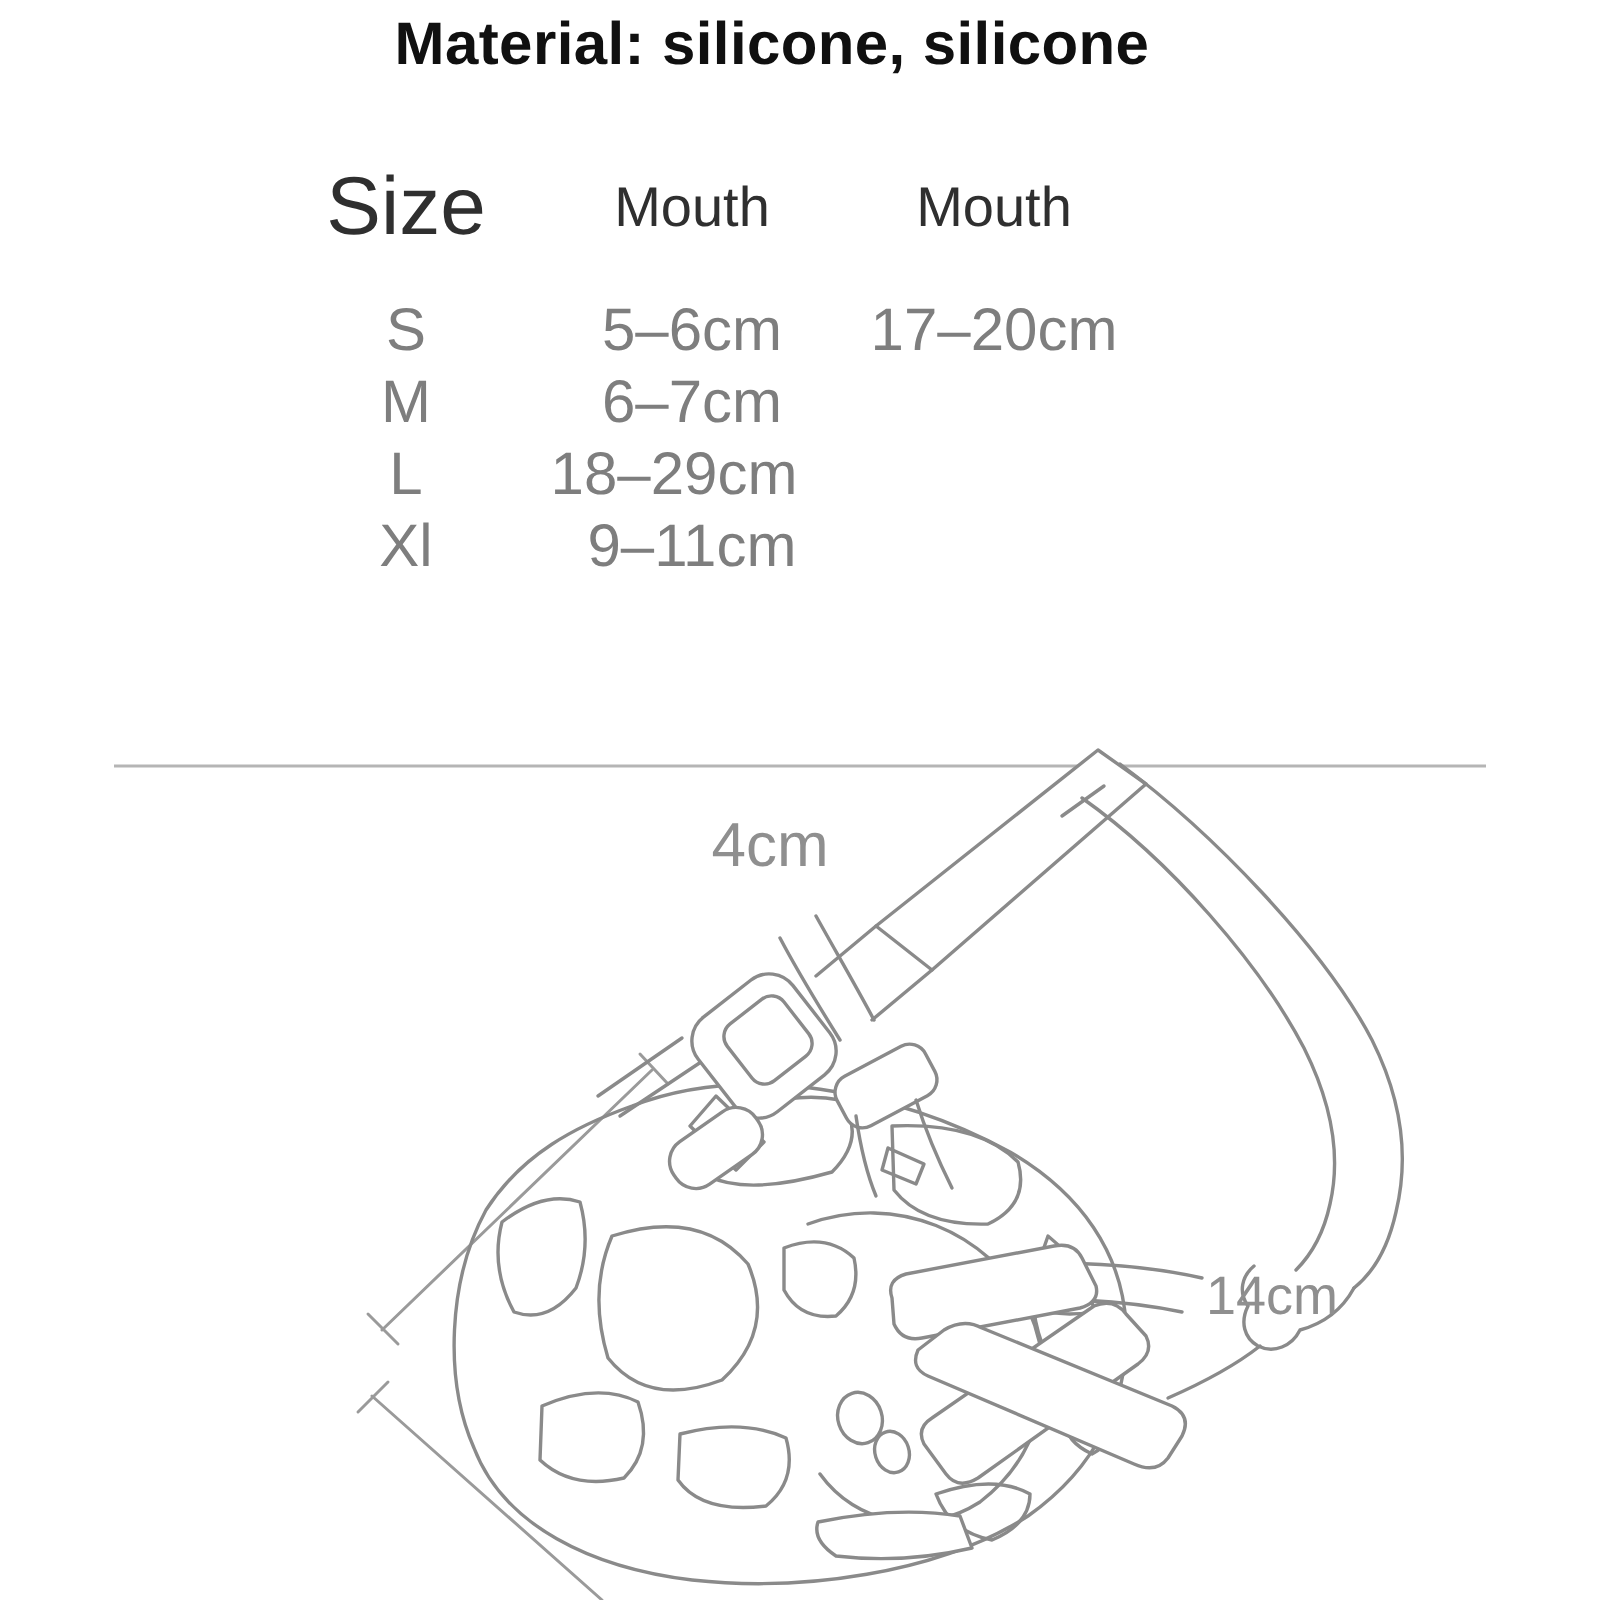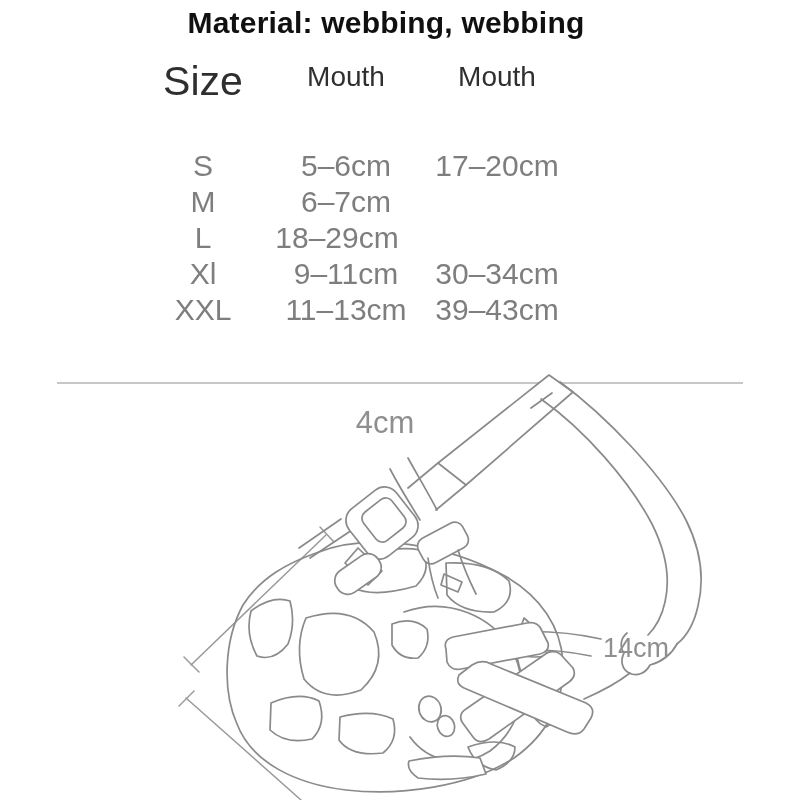--- a/index.html
+++ b/index.html
@@ -17,41 +17,41 @@
   .page{
     position:relative;width:800px;height:800px;background:var(--page-bg);
     overflow:hidden;margin:0 auto;
   }
   .title{
     position:absolute;top:6px;left:0;width:772px;
     text-align:center;font-size:30px;font-weight:700;
     color:var(--title-color);letter-spacing:0.2px;
   }
   .size-table{position:absolute;left:140px;top:58px;width:480px;}
-  .thead{display:flex;align-items:flex-start;height:90px;}
+  .thead{display:flex;align-items:center;height:90px;}
   .cell{display:flex;justify-content:center;align-items:center;white-space:nowrap;}
   .c1{width:126px;}
   .c2{width:160px;}
   .c3{width:142px;}
   .header-size{font-size:41px;color:var(--header-color);}
   .header-multi{flex-direction:row;font-size:28px;line-height:37px;color:var(--header-color);}
   .trow{display:flex;align-items:center;height:36px;font-size:30px;color:var(--value-color);}
   .diagram-svg{position:absolute;left:0;top:372px;}
   .stroke{stroke:var(--line-color);fill:none;stroke-width:1.7;stroke-linecap:round;stroke-linejoin:round;}
   .stroke-fill{stroke:var(--line-color);fill:#ffffff;stroke-width:1.7;stroke-linecap:round;stroke-linejoin:round;}
   .dim{stroke:#9a9a9a;fill:none;stroke-width:1.5;stroke-linecap:round;}
   .divider{stroke:var(--divider-color);stroke-width:1.5;}
   .diagram-label{fill:var(--label-color);font-family:"Liberation Sans","DejaVu Sans",sans-serif;}
 </style>
 </head>
 <body>
 
 <div class="page">
 
-  <h1 class="title">Material: webbing, webbing</h1>
+  <h1 class="title">Material: silicone, silicone</h1>
 
   <div class="size-table">
     <div class="thead">
       <div class="cell c1 header-size">Size</div>
       <div class="cell c2 header-multi">
         <span>Mouth</span>
       </div>
       <div class="cell c3 header-multi">
         <span>Mouth</span>
       </div>
@@ -66,26 +66,20 @@
       <div class="cell c1">M</div>
       <div class="cell c2">6–7cm</div>
     </div>
     <div class="trow">
       <div class="cell c1">L</div>
       <div class="cell c3">18–29cm</div>
     </div>
     <div class="trow">
       <div class="cell c1">Xl</div>
       <div class="cell c2">9–11cm</div>
-      <div class="cell c3">30–34cm</div>
-    </div>
-    <div class="trow">
-      <div class="cell c1">XXL</div>
-      <div class="cell c2">11–13cm</div>
-      <div class="cell c3">39–43cm</div>
     </div>
   </div>
 
   <svg class="diagram-svg" width="800" height="428" viewBox="0 0 800 428">
 
     <line class="divider" x1="57" y1="11" x2="743" y2="11"></line>
 
     <g class="dim">
       <path d="M326 163 L191 293"></path>
       <path d="M320 155 L334 170"></path>

